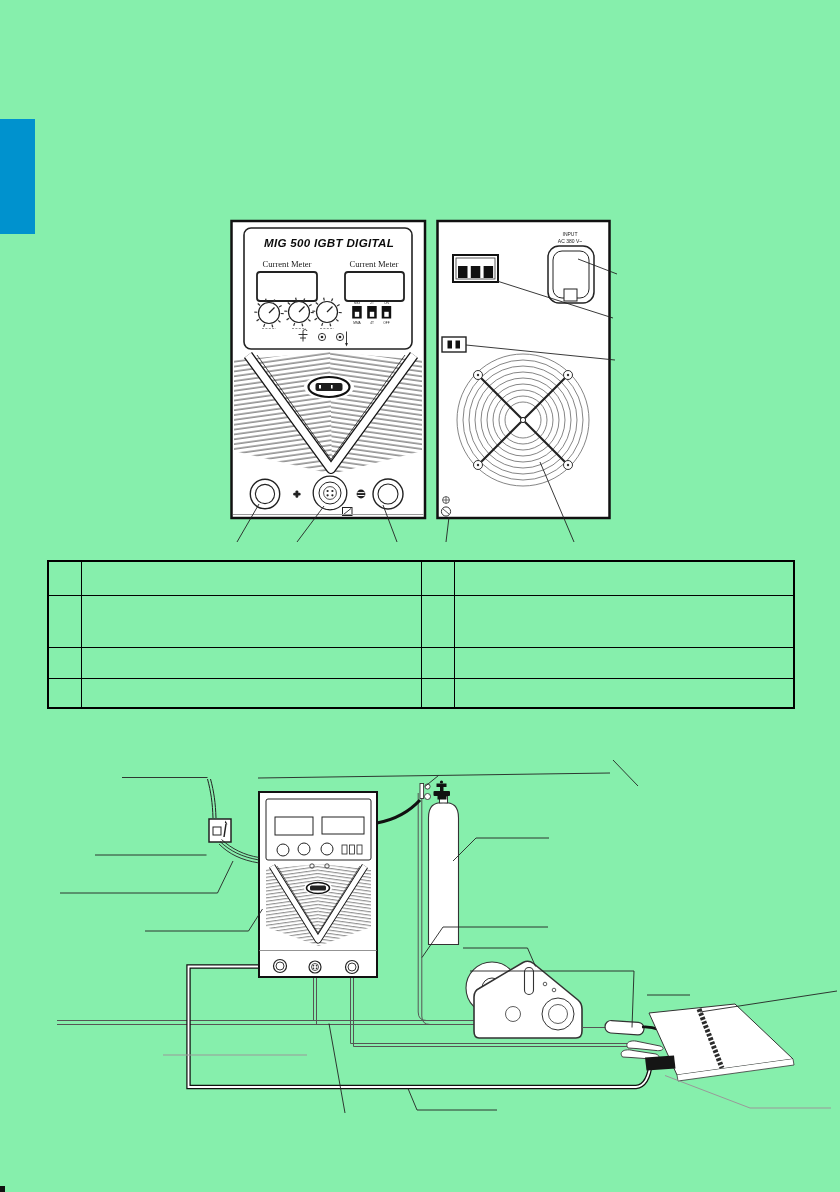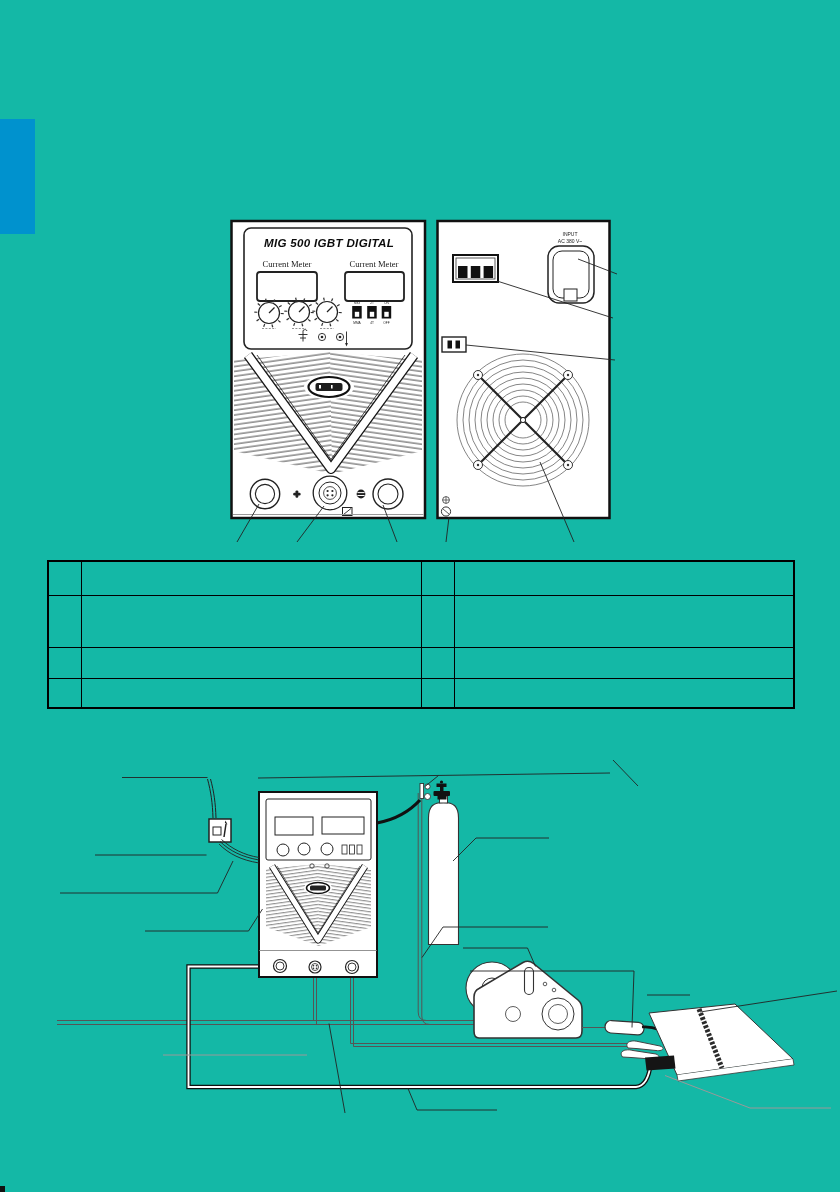--- a/index.html
+++ b/index.html
@@ -1,16 +1,16 @@
 <!DOCTYPE html>
 <html><head>
 <meta charset="utf-8">
 <style>
   html,body{margin:0;padding:0;background:#fff;}
-  .page{position:relative;width:840px;height:1192px;background:#14b8a6;overflow:hidden;
+  .page{position:relative;width:840px;height:1192px;background:#86efac;overflow:hidden;
         font-family:"Liberation Sans",sans-serif;}
   .accent{position:absolute;left:0;top:119px;width:35px;height:115px;background:#0092CE;}
   .corner-mark{position:absolute;left:0;top:1186px;width:5px;height:6px;background:#111;}
   svg.art{position:absolute;left:0;top:0;width:840px;height:1192px;}
   
   table.callouts{position:absolute;left:47px;top:560px;border-collapse:collapse;
                  table-layout:fixed;width:746px;}
   table.callouts td{border:1.6px solid #000;padding:0;font:10px "Liberation Sans",sans-serif;}
   table.callouts{border:2.2px solid #000;}
   

